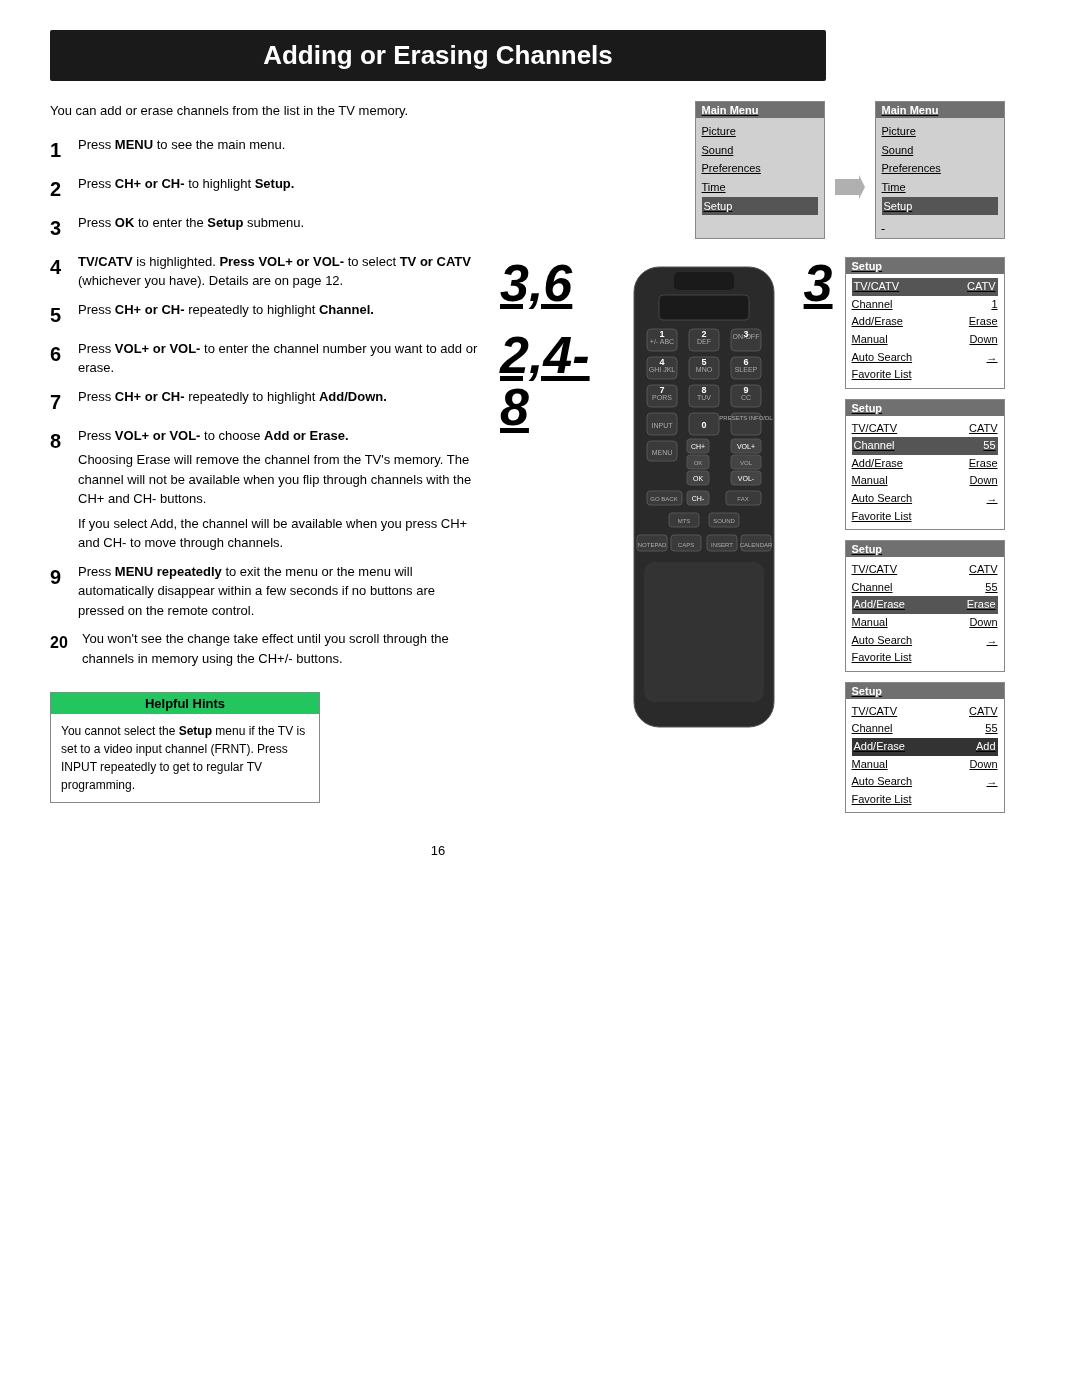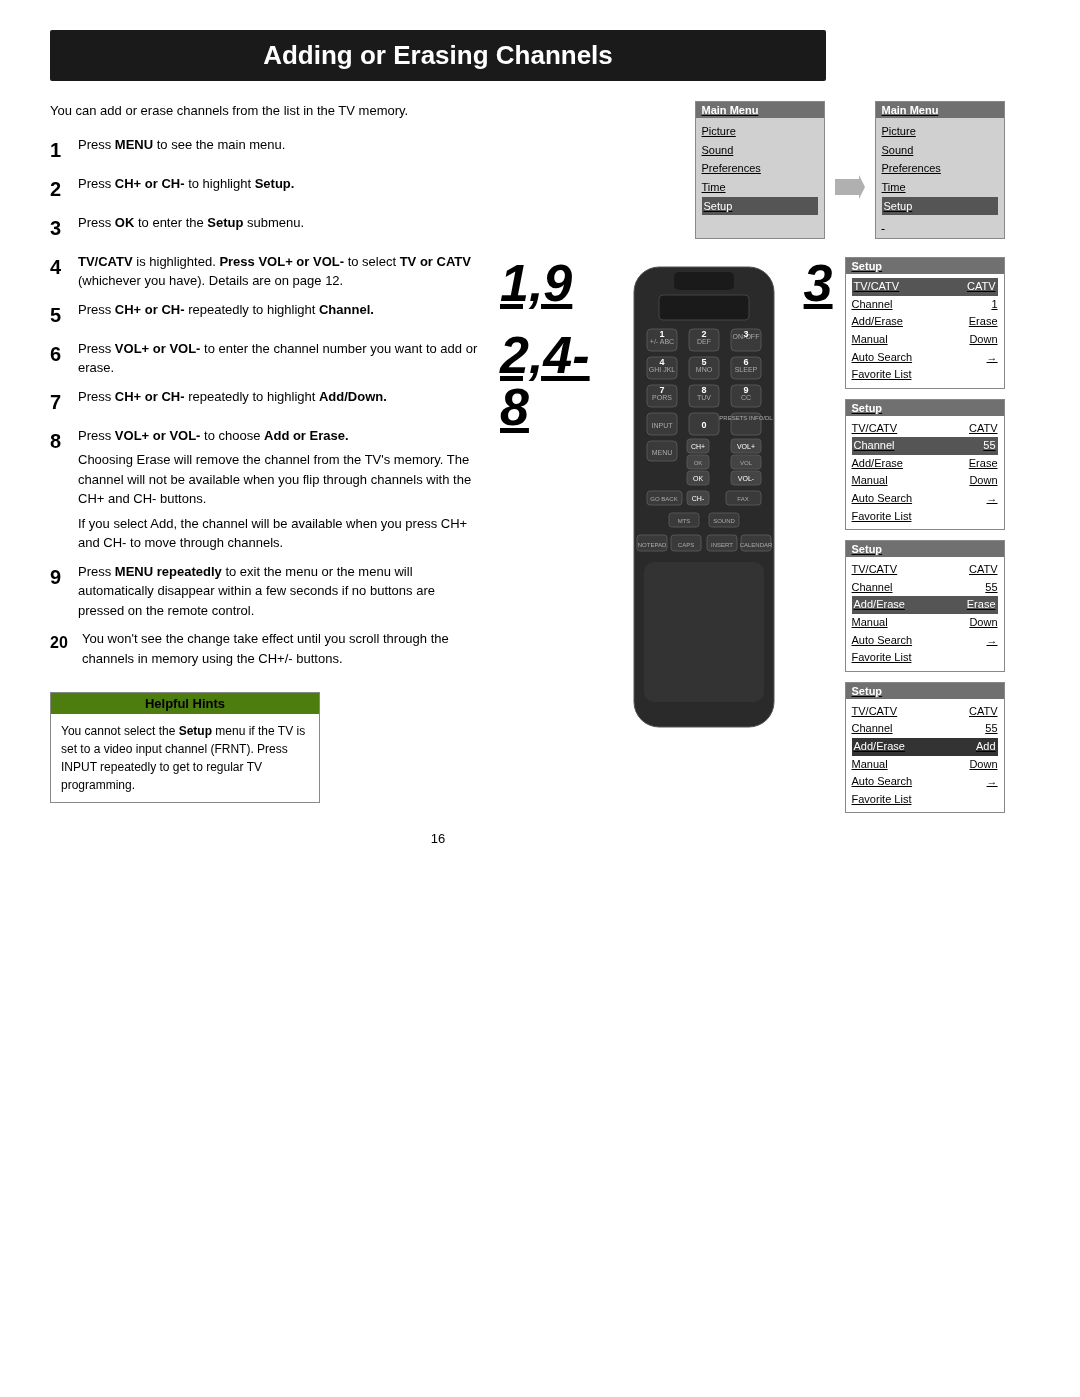--- a/index.html
+++ b/index.html
@@ -75,21 +75,21 @@
       margin-top: 5px;
       font-size: 13px;
       line-height: 1.5;
     }
     .helpful-hints {
       margin-top: 24px;
       border: 1.5px solid #888;
       max-width: 270px;
     }
     .helpful-hints-title {
-      background: #4d7c0f;
+      background: #22c55e;
       text-align: center;
       font-size: 13px;
       font-weight: bold;
       padding: 3px 8px;
     }
     .helpful-hints-body {
       padding: 8px 10px;
       font-size: 12px;
       line-height: 1.5;
     }
@@ -151,21 +151,21 @@
       padding: 2px 6px;
       font-size: 11px;
     }
     .main-menu-top-body {
       padding: 4px 6px;
       line-height: 1.7;
     }
     
     .page-num {
       text-align: center;
-      margin-top: 18px;
+      margin-top: 30px;
       font-size: 13px;
     }
     .remote-and-menus {
       display: flex;
       flex-direction: row;
       gap: 12px;
       align-items: flex-start;
       position: relative;
     }
     .top-menus {
@@ -283,21 +283,21 @@
             <div>Time</div>
             <div style="background:#555;color:#fff;padding:0 2px;">Setup</div>
             <div>&nbsp;</div>
           </div>
         </div>
       </div>
 
       <div class="remote-and-menus">
 
         <div style="position:relative;display:flex;flex-direction:column;justify-content:flex-start;padding-top:10px;">
-          <div style="font-size:52px;font-weight:bold;font-style:italic;line-height:1;margin-bottom:20px;">1,9</div>
+          <div style="font-size:52px;font-weight:bold;font-style:italic;line-height:1;margin-bottom:20px;">3,6</div>
           <div style="font-size:52px;font-weight:bold;font-style:italic;line-height:1;">2,4-8</div>
         </div>
 
         <div class="remote-wrap">
           <svg width="170" height="500" viewBox="0 0 170 500">
 
             <rect x="15" y="10" width="140" height="460" rx="25" ry="25" fill="#2a2a2a" stroke="#555" stroke-width="1"></rect>
 
             <rect x="55" y="15" width="60" height="18" rx="5" fill="#1a1a1a"></rect>
 

